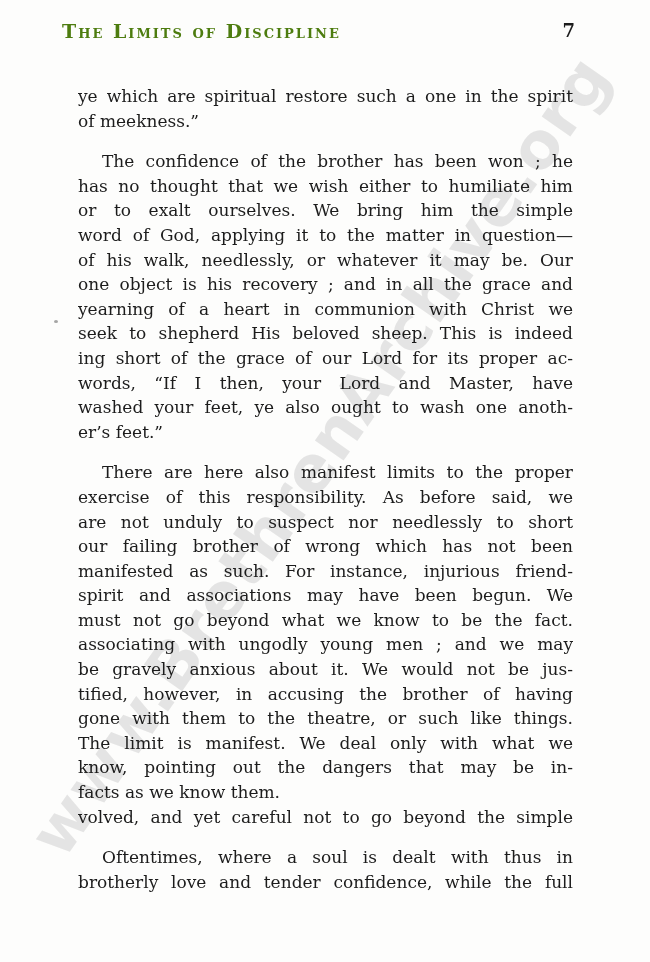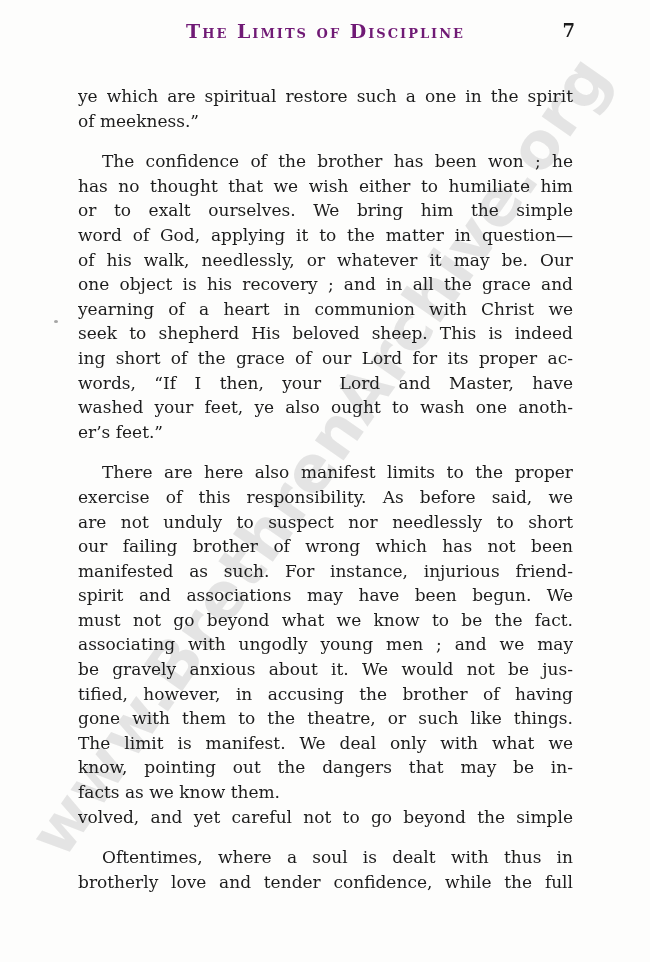--- a/index.html
+++ b/index.html
@@ -36,26 +36,26 @@
     position: absolute;
     top: 20px;
     left: 62px;
     width: 527px;
     height: 26px;
     z-index: 1;
   }
   .title {
     position: absolute;
     left: 0; right: 0;
-    text-align: center;
+    text-align: left;
     font-variant: small-caps;
     font-weight: 600;
     font-size: 19px;
     letter-spacing: 2px;
-    color: #701a75;
+    color: #4d7c0f;
   }
   .pagenum {
     position: absolute;
     right: 14px;
     top: 0;
     font-size: 18px;
     font-weight: 600;
   }
   .body-text {
     position: absolute;

